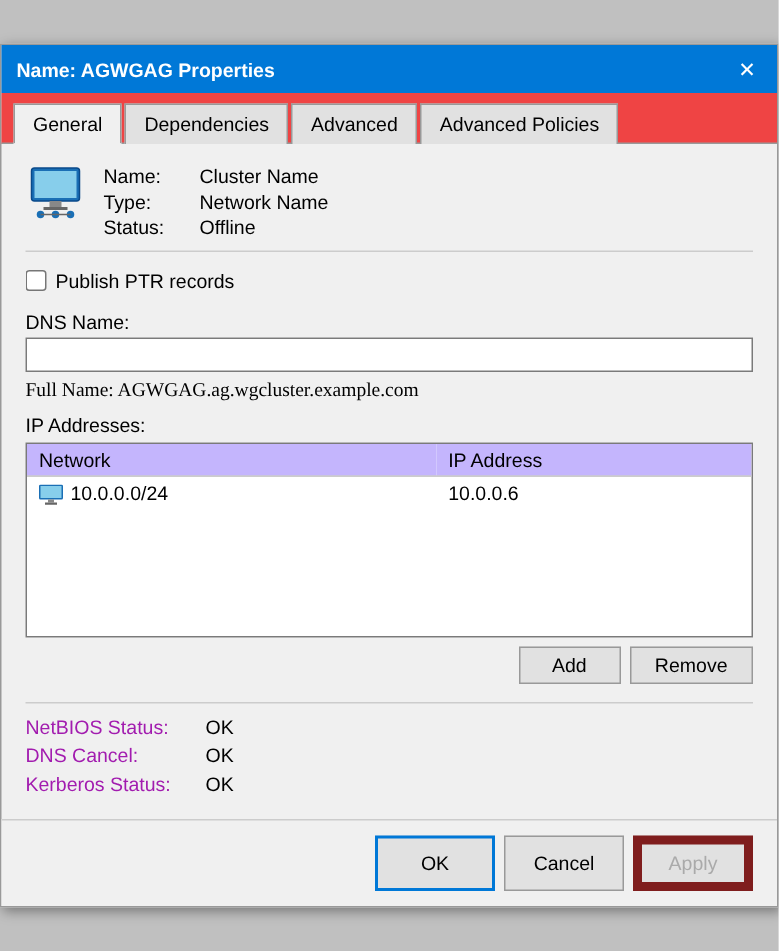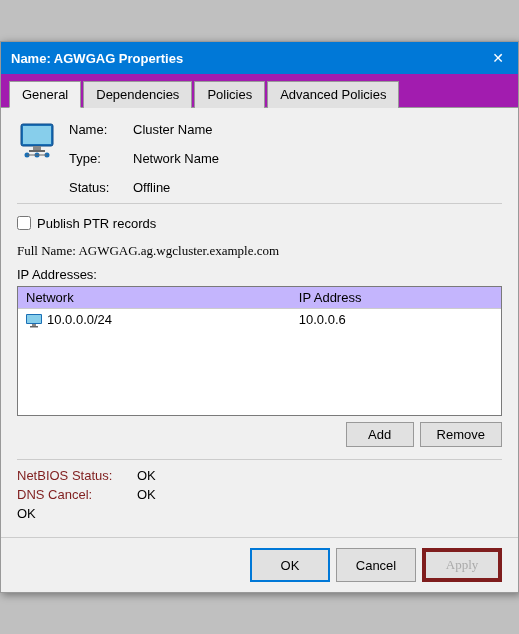--- a/index.html
+++ b/index.html
@@ -38,21 +38,21 @@
       align-items: center;
       justify-content: center;
       cursor: pointer;
       font-size: 14px;
       background: transparent;
       border: none;
       color: white;
     }
     .tab-bar {
       display: flex;
-      background: #a21caf;
+      background: #ef4444;
       border-bottom: 1px solid #999;
       padding: 6px 8px 0 8px;
       gap: 2px;
     }
     .tab {
       padding: 5px 12px;
       border: 1px solid #999;
       border-bottom: none;
       background: #e1e1e1;
       cursor: pointer;
@@ -77,21 +77,21 @@
     }
     .info-icon {
       width: 40px;
       height: 40px;
       margin-right: 12px;
       flex-shrink: 0;
     }
     .info-rows {
       display: grid;
       grid-template-columns: 60px auto;
-      gap: 14px 4px;
+      gap: 2px 4px;
       padding-top: 2px;
     }
     .info-label {
       color: #000;
     }
     .info-value {
       color: #000;
     }
     .checkbox-row {
       display: flex;
@@ -168,21 +168,21 @@
       cursor: default;
     }
     .status-section {
       padding: 8px 0 4px 0;
       border-top: 1px solid #ccc;
       display: grid;
       grid-template-columns: 120px auto;
       gap: 4px 0;
     }
     .status-key {
-      color: #7f1d1d;
+      color: #a21caf;
     }
     .status-val {
       color: #000;
     }
     .bottom-bar {
       padding: 10px 16px;
       border-top: 1px solid #ccc;
       display: flex;
       justify-content: flex-end;
       gap: 6px;
@@ -203,42 +203,42 @@
       border: 1px solid #999;
       font-size: 13px;
       font-family: inherit;
       cursor: pointer;
       min-width: 80px;
       text-align: center;
     }
     .btn-apply {
       padding: 5px 16px;
       background: #e1e1e1;
-      border: 4px solid #7f1d1d;
-      font-size: 13px;
-      font-family: Liberation Serif, serif;
+      border: 6px solid #7f1d1d;
+      font-size: 13px;
+      font-family: Liberation Sans, sans-serif;
       cursor: pointer;
       min-width: 80px;
       color: #aaa;
     }
   </style>
 </head>
 <body>
 
 <div class="dialog">
 
   <div class="title-bar">
     <span class="title-bar-title">Name: AGWGAG Properties</span>
     <button class="title-bar-close">✕</button>
   </div>
 
   <div class="tab-bar">
     <div class="tab active">General</div>
     <div class="tab">Dependencies</div>
-    <div class="tab">Policies</div>
+    <div class="tab">Advanced</div>
     <div class="tab">Advanced Policies</div>
   </div>
 
   <div class="content">
 
     <div class="info-section">
 
       <div class="info-icon">
         <svg width="40" height="40" viewBox="0 0 40 40">
 
@@ -263,20 +263,24 @@
         <span class="info-label">Status:</span>
         <span class="info-value">Offline</span>
       </div>
     </div>
 
     <div class="checkbox-row">
       <input type="checkbox" id="publish_ptr" style="">
       <label for="publish_ptr">Publish PTR records</label>
     </div>
 
+    <div>
+      <div class="field-label">DNS Name:</div>
+      <input type="text" class="text-input" style="">
+    </div>
 
     <div class="full-name-text">Full Name: AGWGAG.ag.wgcluster.example.com</div>
 
     <div>
       <div class="ip-section-label">IP Addresses:</div>
       <div class="ip-table-wrapper">
         <table class="ip-table">
           <thead>
             <tr>
               <th>Network</th>
@@ -300,20 +304,21 @@
         <button class="btn">Add</button>
         <button class="btn">Remove</button>
       </div>
     </div>
 
     <div class="status-section" id="status-section">
     <span class="status-key">NetBIOS Status:</span>
         <span class="status-val">OK</span>
         <span class="status-key">DNS Cancel:</span>
         <span class="status-val">OK</span>
+        <span class="status-key">Kerberos Status:</span>
         <span class="status-val">OK</span>
       </div>
 
   </div>
 
   <div class="bottom-bar">
     <button class="btn-ok">OK</button>
     <button class="btn-cancel">Cancel</button>
     <button class="btn-apply" disabled="">Apply</button>
   </div>

